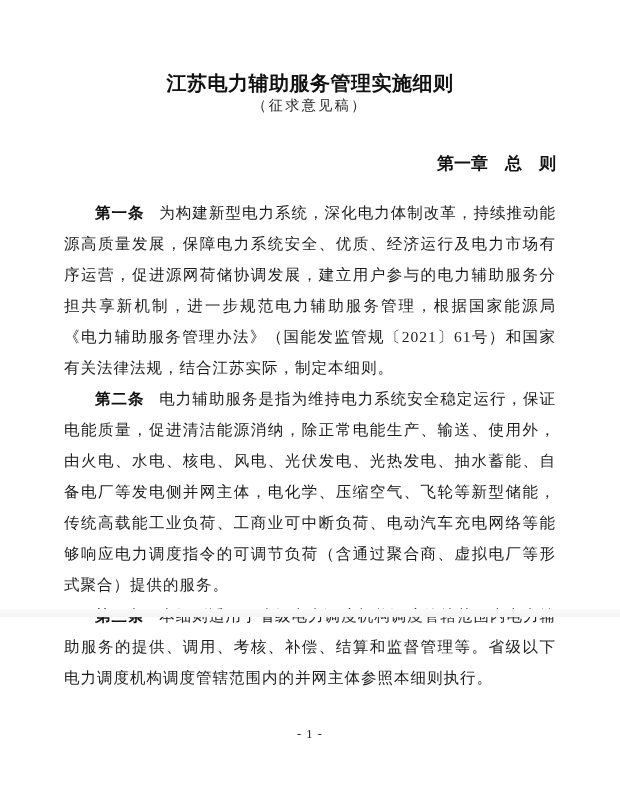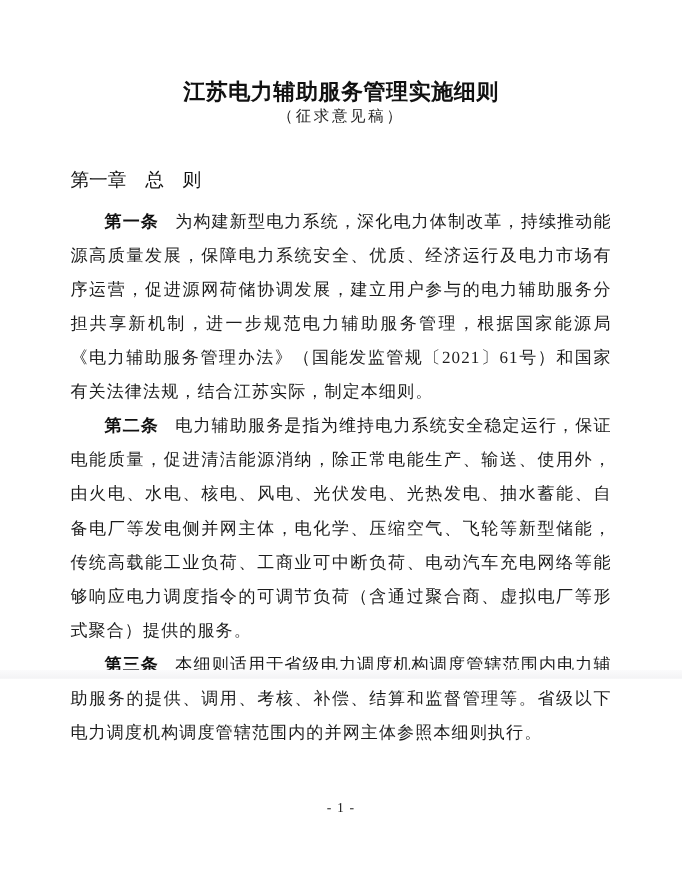--- a/index.html
+++ b/index.html
@@ -29,27 +29,27 @@
     color: #111111;
   }
   .doc-subtitle {
     text-align: center;
     font-size: 14px;
     letter-spacing: 2.5px;
     color: #222222;
   }
   .chapter-heading {
     margin-top: 37px;
-    text-align: left;
+    text-align: right;
     font-size: 17px;
-    font-weight: normal;
+    font-weight: bold;
     color: #111111;
   }
   .paragraphs {
-    margin-top: 11px;
+    margin-top: 22px;
   }
   .para {
     font-size: 15.5px;
     line-height: 31px;
     text-align: justify;
     text-justify: inter-ideograph;
     text-indent: 2em;
     letter-spacing: 1px;
     color: #1c1c1c;
   }

